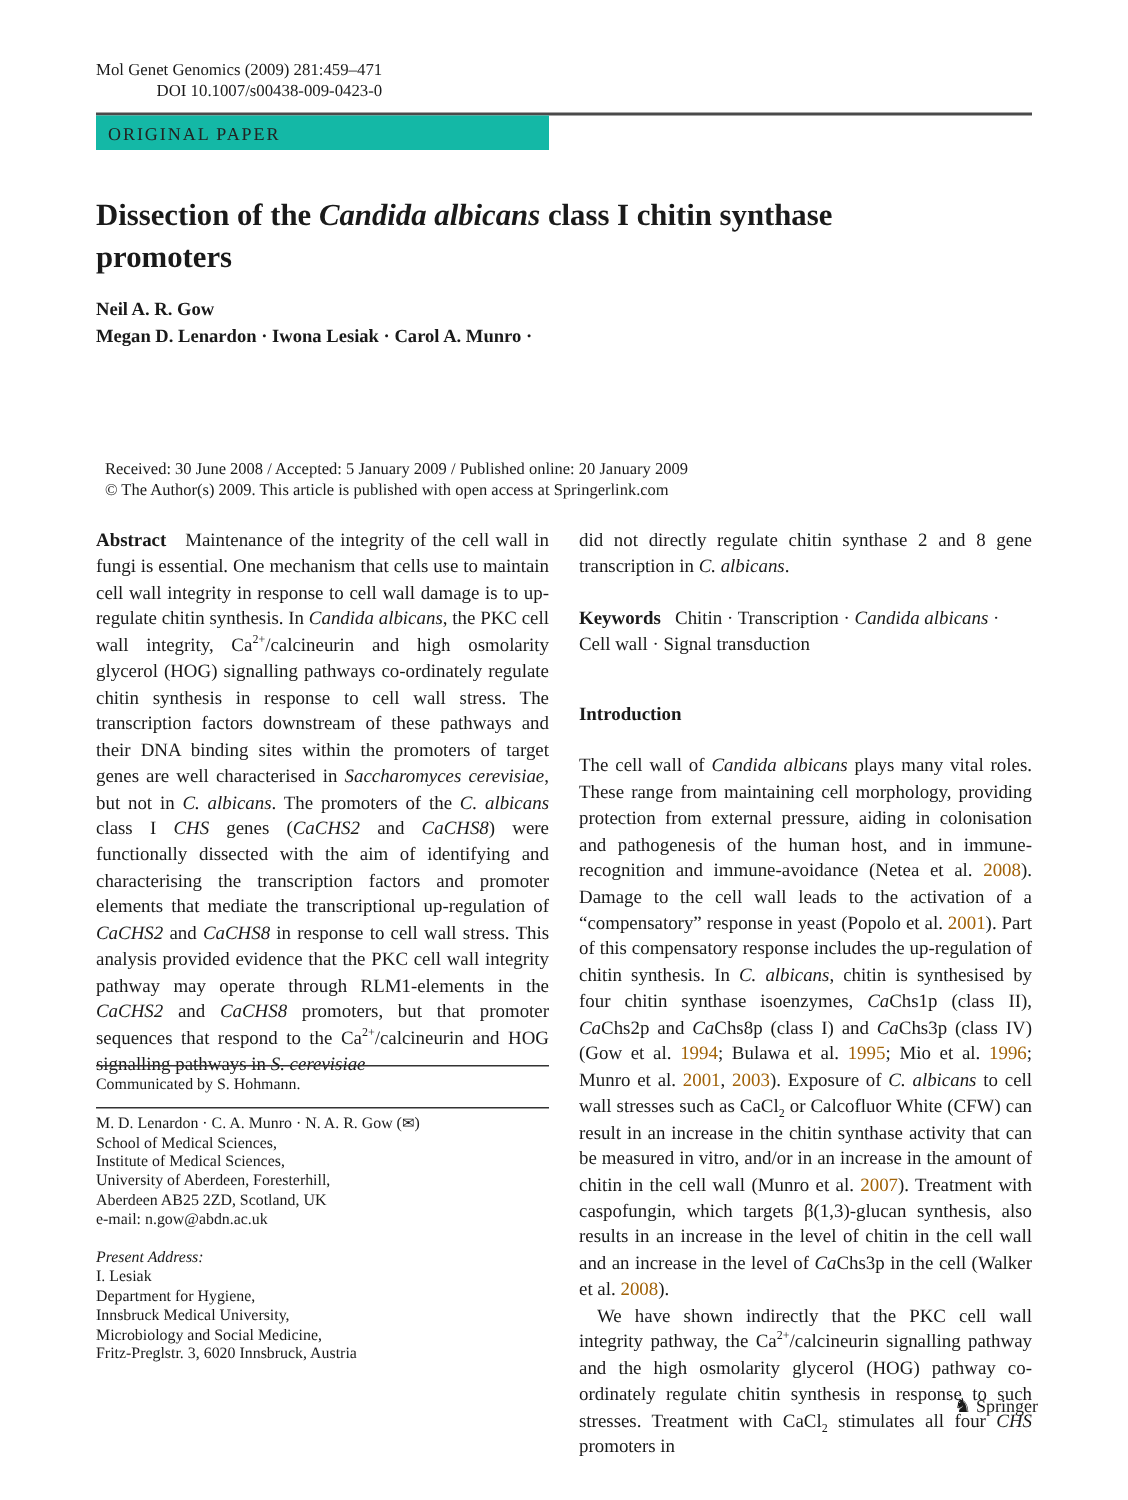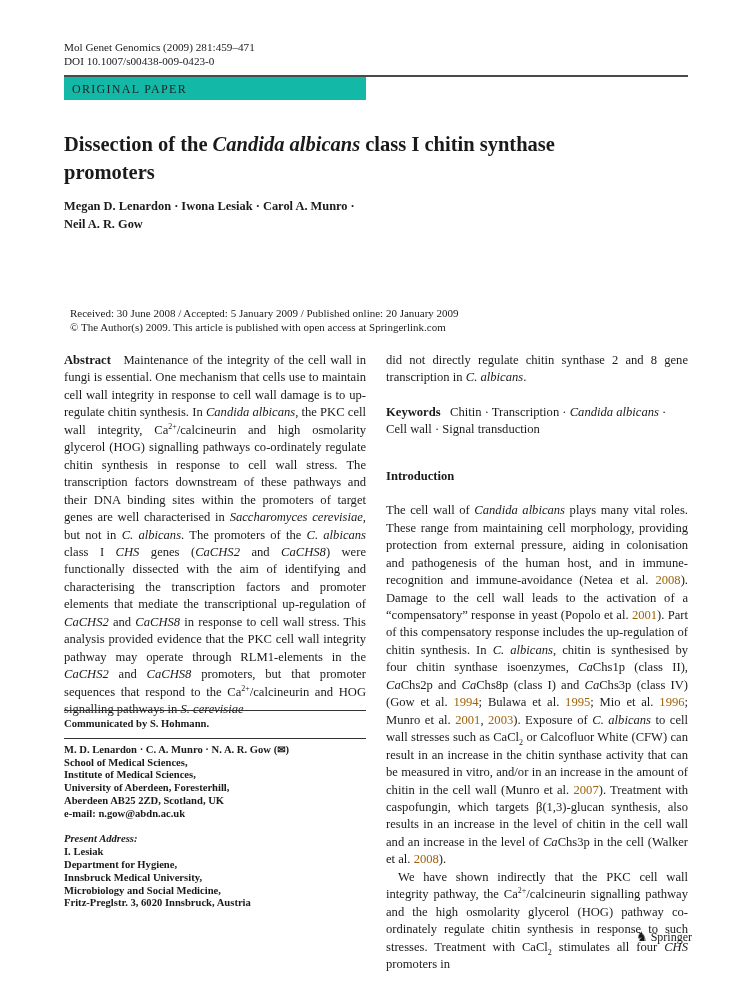--- a/index.html
+++ b/index.html
@@ -1,36 +1,36 @@
 <!DOCTYPE html>
 <html><head>
 <meta charset="utf-8">
 <style>
   html, body { margin: 0; padding: 0; background: #ffffff; }
   body { width: 752px; height: 1000px; position: relative; overflow: hidden;
          font-family: "Liberation Serif", "DejaVu Serif", serif; color: #1a1a1a; }
   .abs { position: absolute; }
-  .journal { left: 64px; top: 40px; font-size: 11.2px; line-height: 14px; }
+  .journal { left: 64px; top: 40px; font-size: 11.2px; line-height: 14px; text-align: right; }
   .rule-top { left: 64px; top: 75px; width: 624px; height: 2px; background: #4a4a4a; }
   .type-box { left: 64px; top: 77px; width: 302px; height: 23px; background: #14b8a6; }
   .type-box span { display: block; padding: 5px 0 0 8px; font-size: 12px; letter-spacing: 1.3px; color: #222; }
   .title { left: 64px; top: 130px; width: 560px; font-size: 20.5px; font-weight: bold; line-height: 28px; }
   .authors { left: 64px; top: 197px; width: 400px; font-size: 12.4px; font-weight: bold; line-height: 18px; }
   .dates { left: 70px; top: 306px; width: 600px; font-size: 11px; line-height: 14px; }
   .col { font-size: 12.6px; line-height: 17.45px; text-align: justify; width: 302px; }
   .col-left { left: 64px; top: 352px; }
   .col-right { left: 386px; top: 352px; }
   .col p { margin: 0; }
   .kw { margin-top: 17px !important; }
   .intro-h { font-weight: bold; margin-top: 29px !important; margin-bottom: 17px !important; }
   .indent { text-indent: 12px; }
   .cite { color: #a16207; }
   .foot { left: 64px; top: 710px; width: 302px; font-size: 10.6px; line-height: 12.8px; }
   .foot .line { height: 1px; background: #333; }
-  .foot p { margin: 0; font-weight: bold; }
+  .foot p { margin: 0; }
   .foot .comm { padding: 7px 0 7px 0; }
   .foot .aff { padding-top: 5px; }
   .foot .pres { margin-top: 12.8px; }
   .springer { left: 636px; top: 929px; font-size: 12px; display: flex; align-items: center; gap: 3px; }
   sup, sub { font-size: 8px; line-height: 0; }
 </style>
 </head>
 <body>
 
 <div class="abs journal">
@@ -38,22 +38,22 @@
   <div>DOI 10.1007/s00438-009-0423-0</div>
 </div>
 <div class="abs rule-top"></div>
 <div class="abs type-box">
   <span>ORIGINAL PAPER</span>
 </div>
 
 <div class="abs title"><span>Dissection of the </span><i>Candida albicans</i><span> class I chitin synthase promoters</span></div>
 
 <div class="abs authors">
+  <div>Neil A. R. Gow</div>
   <div>Megan D. Lenardon · Iwona Lesiak · Carol A. Munro ·</div>
-  <div>Neil A. R. Gow</div>
 </div>
 
 <div class="abs dates">
   <div>Received: 30 June 2008 / Accepted: 5 January 2009 / Published online: 20 January 2009</div>
   <div>© The Author(s) 2009. This article is published with open access at Springerlink.com</div>
 </div>
 
 <div class="abs col col-left">
   <p><b>Abstract</b>&nbsp;&nbsp;&nbsp;<span>Maintenance of the integrity of the cell wall in fungi is essential. One mechanism that cells use to maintain cell wall integrity in response to cell wall damage is to up-regulate chitin synthesis. In </span><i>Candida albicans</i><span>, the PKC cell wall integrity, Ca</span><sup>2+</sup><span>/calcineurin and high osmolarity glycerol (HOG) signalling pathways co-ordinately regulate chitin synthesis in response to cell wall stress. The transcription factors downstream of these pathways and their DNA binding sites within the promoters of target genes are well characterised in </span><i>Saccharomyces cerevisiae</i><span>, but not in </span><i>C. albicans</i><span>. The promoters of the </span><i>C. albicans</i><span> class I </span><i>CHS</i><span> genes (</span><i>CaCHS2</i><span> and </span><i>CaCHS8</i><span>) were functionally dissected with the aim of identifying and characterising the transcription factors and promoter elements that mediate the transcriptional up-regulation of </span><i>CaCHS2</i><span> and </span><i>CaCHS8</i><span> in response to cell wall stress. This analysis provided evidence that the PKC cell wall integrity pathway may operate through RLM1-elements in the </span><i>CaCHS2</i><span> and </span><i>CaCHS8</i><span> promoters, but that promoter sequences that respond to the Ca</span><sup>2+</sup><span>/calcineurin and HOG signalling pathways in </span><i>S. cerevisiae</i></p>
 </div>

